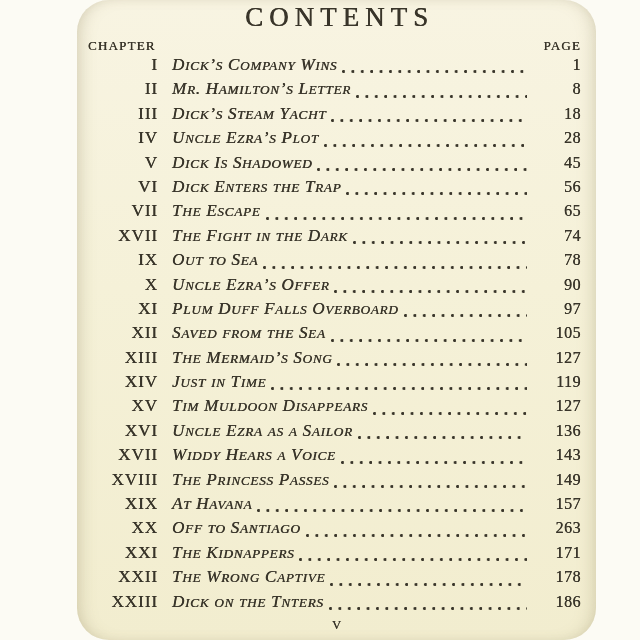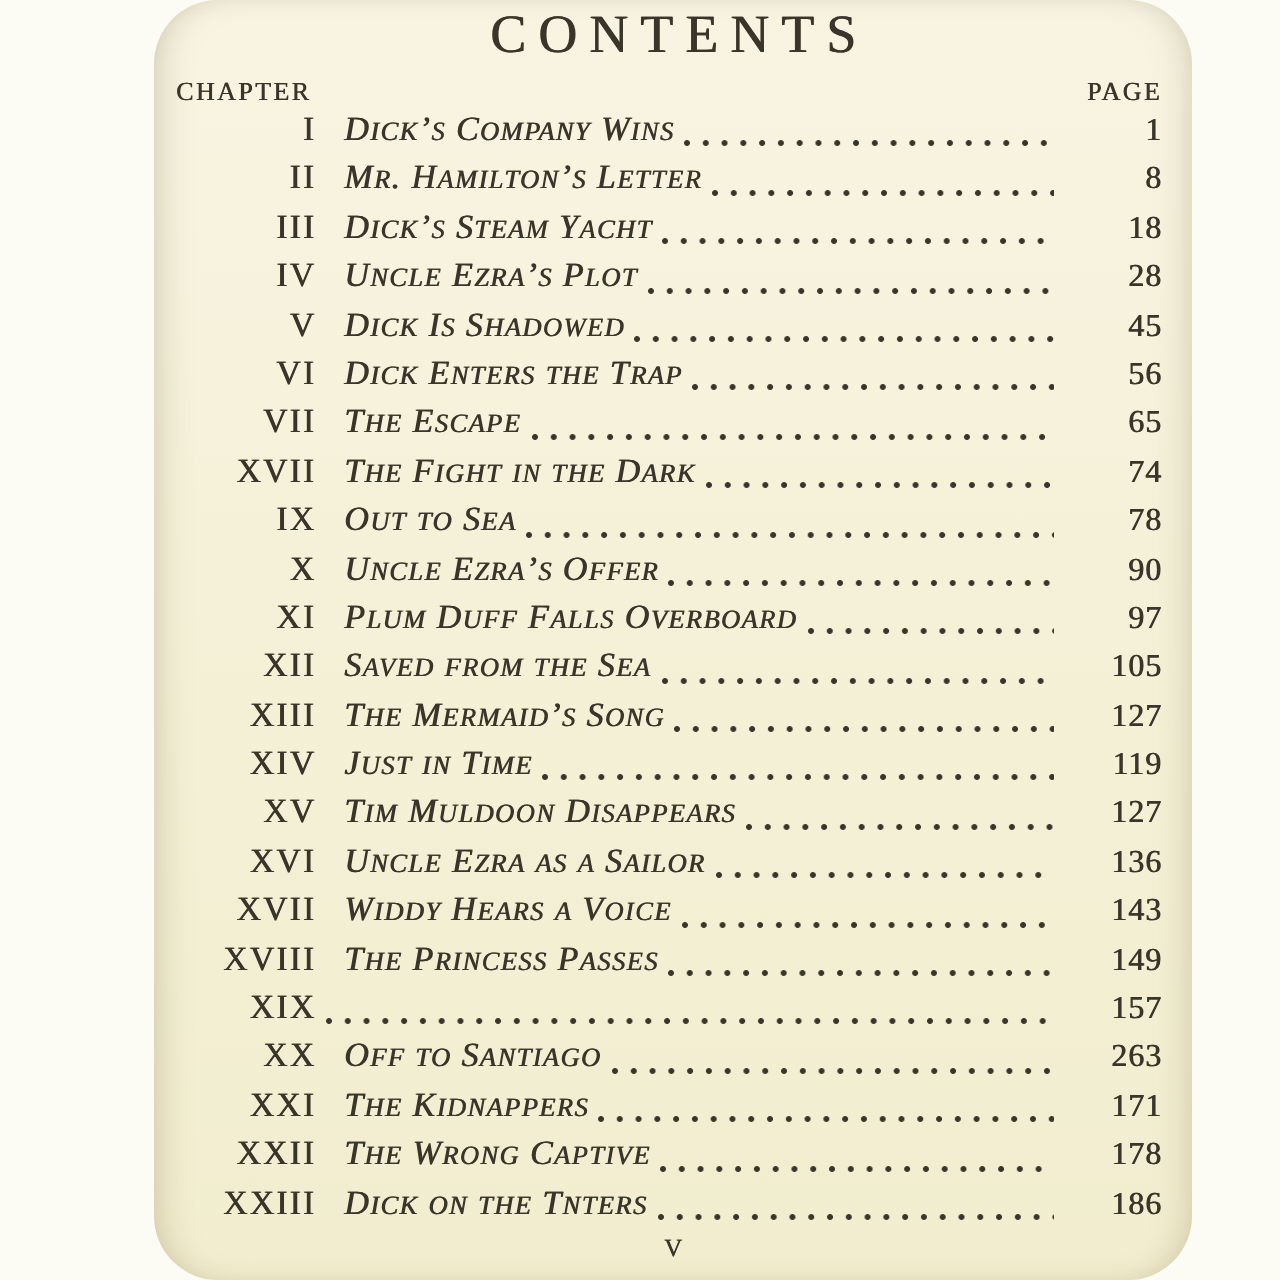--- a/index.html
+++ b/index.html
@@ -195,20 +195,21 @@
 
   <div class="row">
     <span class="num">XVIII</span>
     <span class="title sc">T<span class="lc">HE</span> P<span class="lc">RINCESS</span> P<span class="lc">ASSES</span></span>
     <span class="leader"></span>
     <span class="pagenum">149</span>
   </div>
 
   <div class="row">
     <span class="num">XIX</span>
+    <span class="title sc">A<span class="lc">T</span> H<span class="lc">AVANA</span></span>
     <span class="leader"></span>
     <span class="pagenum">157</span>
   </div>
 
   <div class="row">
     <span class="num">XX</span>
     <span class="title sc">O<span class="lc">FF</span> <span class="lc">TO</span> S<span class="lc">ANTIAGO</span></span>
     <span class="leader"></span>
     <span class="pagenum">263</span>
   </div>

